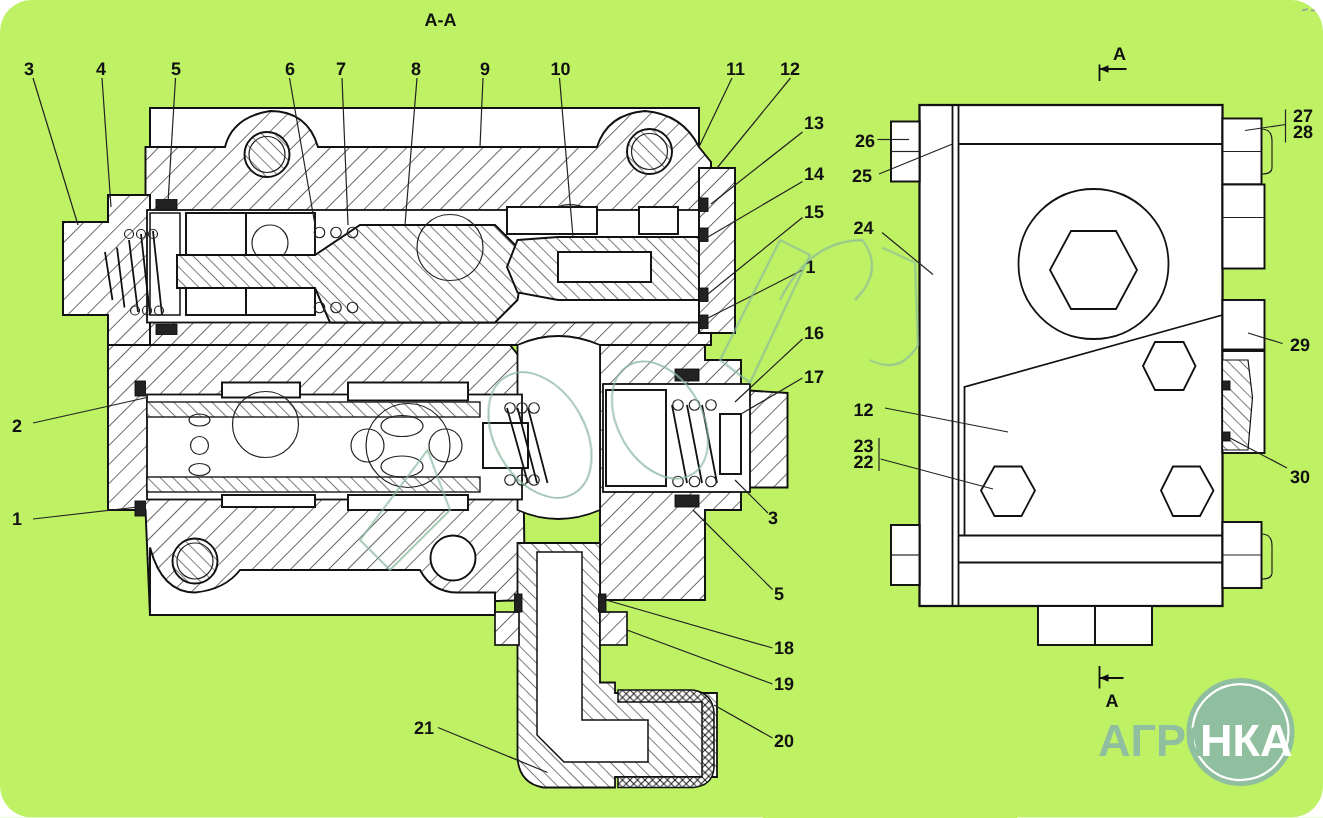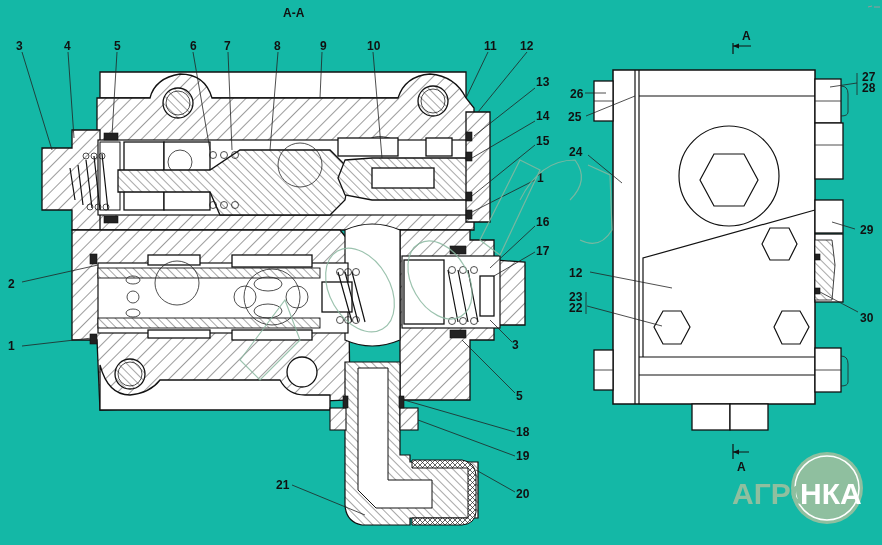--- a/index.html
+++ b/index.html
@@ -1,16 +1,16 @@
 <!DOCTYPE html>
 <html><head>
 <meta charset="utf-8">
 <style>
   html, body { margin: 0; padding: 0; background: #ffffff; }
-  #stage { position: relative; width: 882px; height: 545px; overflow: hidden; background: #14b8a6; }
+  #stage { position: relative; width: 882px; height: 545px; overflow: hidden; background: #bef264; border-radius: 21px; }
   svg { position: absolute; left: 0; top: 0; }
   .lbl { font-family: "Liberation Sans", sans-serif; font-weight: bold; font-size: 12px; fill: #111; }
   .ttl { font-family: "Liberation Sans", sans-serif; font-weight: bold; font-size: 12px; fill: #111; }
   .ln { stroke: #111; stroke-width: 1.2; fill: none; }
   .thin { stroke: #222; stroke-width: 0.8; fill: none; }
   .body { stroke: #111; stroke-width: 1.3; fill: url(#hatch); }
   .body2 { stroke: #111; stroke-width: 1.3; fill: url(#hatch2); }
   .white { stroke: #111; stroke-width: 1.3; fill: #fff; }
   .seal { fill: #222; stroke: #111; stroke-width: 0.6; }
   .spring { stroke: #111; stroke-width: 1.2; fill: none; }

